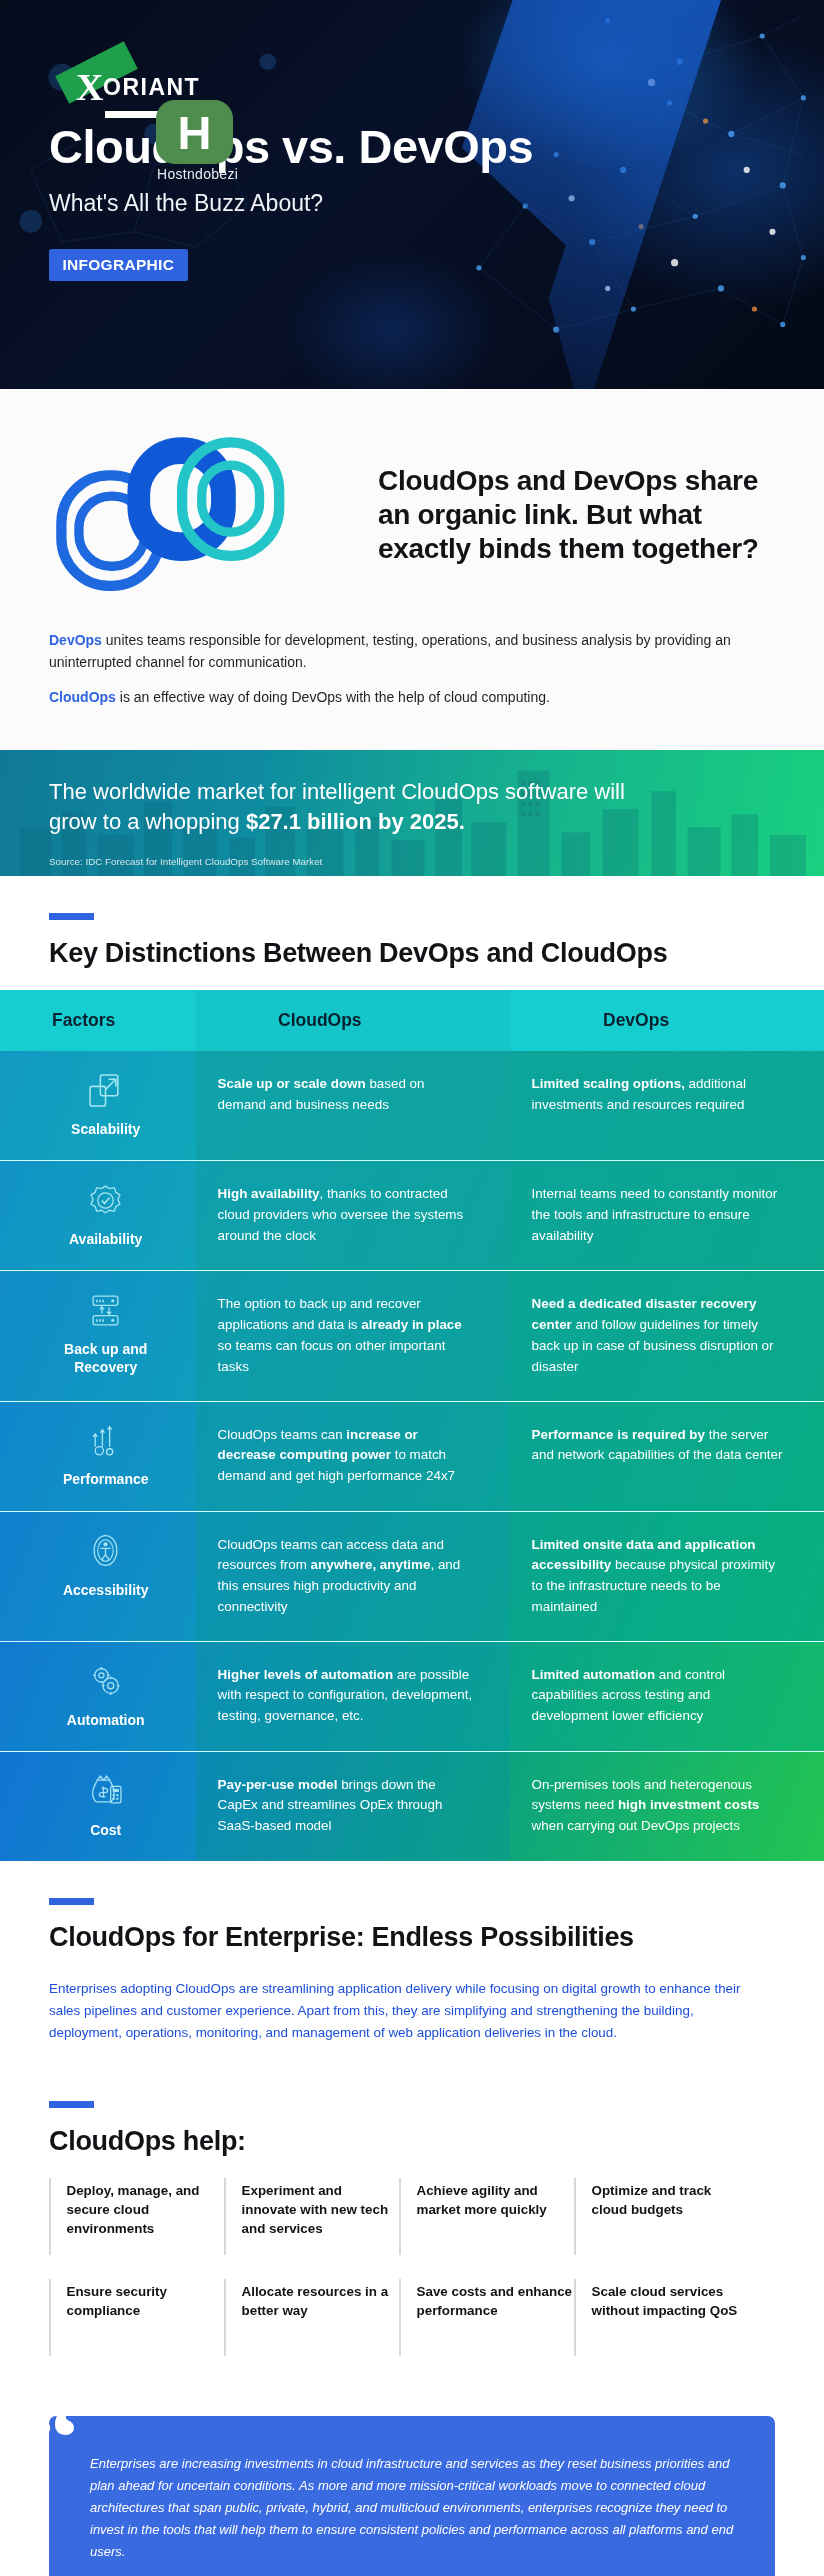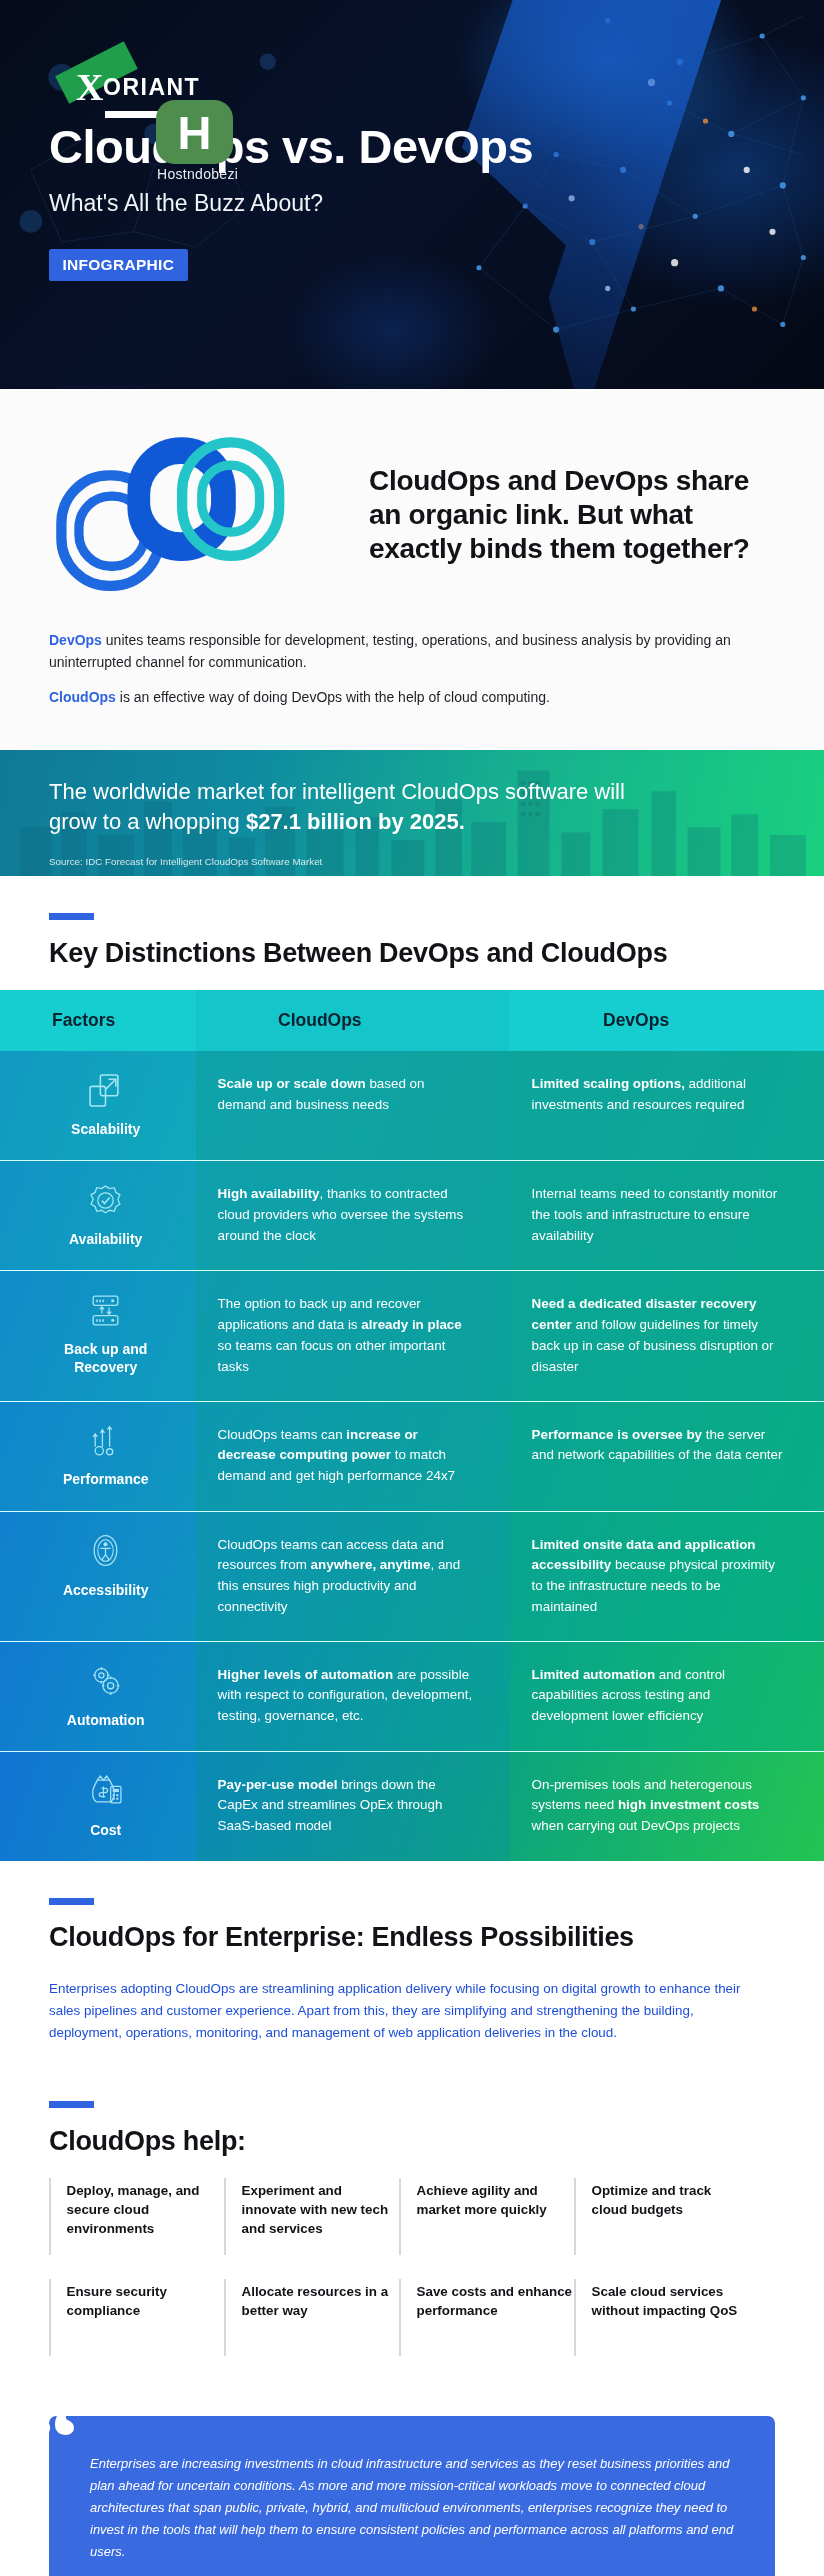--- a/index.html
+++ b/index.html
@@ -76,21 +76,21 @@
   }
   .hero-chip {
     display: inline-block; margin-top: 32px;
     background: #2f63e0; color: #ffffff;
     font-size: 15.5px; font-weight: 600; letter-spacing: 0.3px;
     padding: 6.7px 13.4px; border-radius: 2.6px;
   }
 
   
   .intro { background: #fbfbfb; padding: 41px 49px 28px; }
-  .intro-top { display: flex; align-items: center; gap: 31px; }
+  .intro-top { display: flex; align-items: center; gap: 40px; }
   .chain { width: 289px; flex: 0 0 289px; }
   .intro-head {
     font-size: 28px; line-height: 1.22; font-weight: 800; color: #111317;
     letter-spacing: -0.3px;
   }
   .intro-body { margin-top: 30px; }
   .intro-p {
     font-size: 14px; line-height: 1.55; color: #1d2026; margin-bottom: 13.4px;
   }
   .kw-blue { color: #2f63e0; font-weight: 700; }
@@ -418,21 +418,21 @@
         <svg class="ico" width="35" height="35" viewBox="0 0 68 68">
           <path d="M14 46 L14 22 M10 27 L14 21 L18 27" fill="none" stroke="#bff3fb" stroke-width="2.5"></path>
           <path d="M28 46 L28 14 M24 19 L28 13 L32 19" fill="none" stroke="#bff3fb" stroke-width="2.5"></path>
           <path d="M42 46 L42 8 M38 13 L42 7 L46 13" fill="none" stroke="#bff3fb" stroke-width="2.5"></path>
           <circle cx="22" cy="54" r="8" fill="none" stroke="#bff3fb" stroke-width="2.5"></circle>
           <circle cx="42" cy="56" r="6" fill="none" stroke="#bff3fb" stroke-width="2.5"></circle>
         </svg>
         <div class="lbl">Performance</div>
       </div>
       <div class="cell-c"><span>CloudOps teams can </span><b>increase or decrease computing power</b><span> to match demand and get high performance 24x7</span></div>
-      <div class="cell-d"><b>Performance is oversee by</b><span> the server and network capabilities of the data center</span></div>
+      <div class="cell-d"><b>Performance is required by</b><span> the server and network capabilities of the data center</span></div>
     </div>
 
     <div class="trow r4">
       <div class="cell-f">
         <svg class="ico" width="35" height="35" viewBox="0 0 68 68">
           <ellipse cx="34" cy="34" rx="22" ry="29" fill="none" stroke="#bff3fb" stroke-width="2.5"></ellipse>
           <ellipse cx="34" cy="34" rx="15" ry="21" fill="none" stroke="#bff3fb" stroke-width="2"></ellipse>
           <circle cx="34" cy="22" r="4" fill="#bff3fb"></circle>
           <path d="M24 30 L44 30 M34 30 L34 42 M34 42 L27 52 M34 42 L41 52" fill="none" stroke="#bff3fb" stroke-width="2.5"></path>
         </svg>

